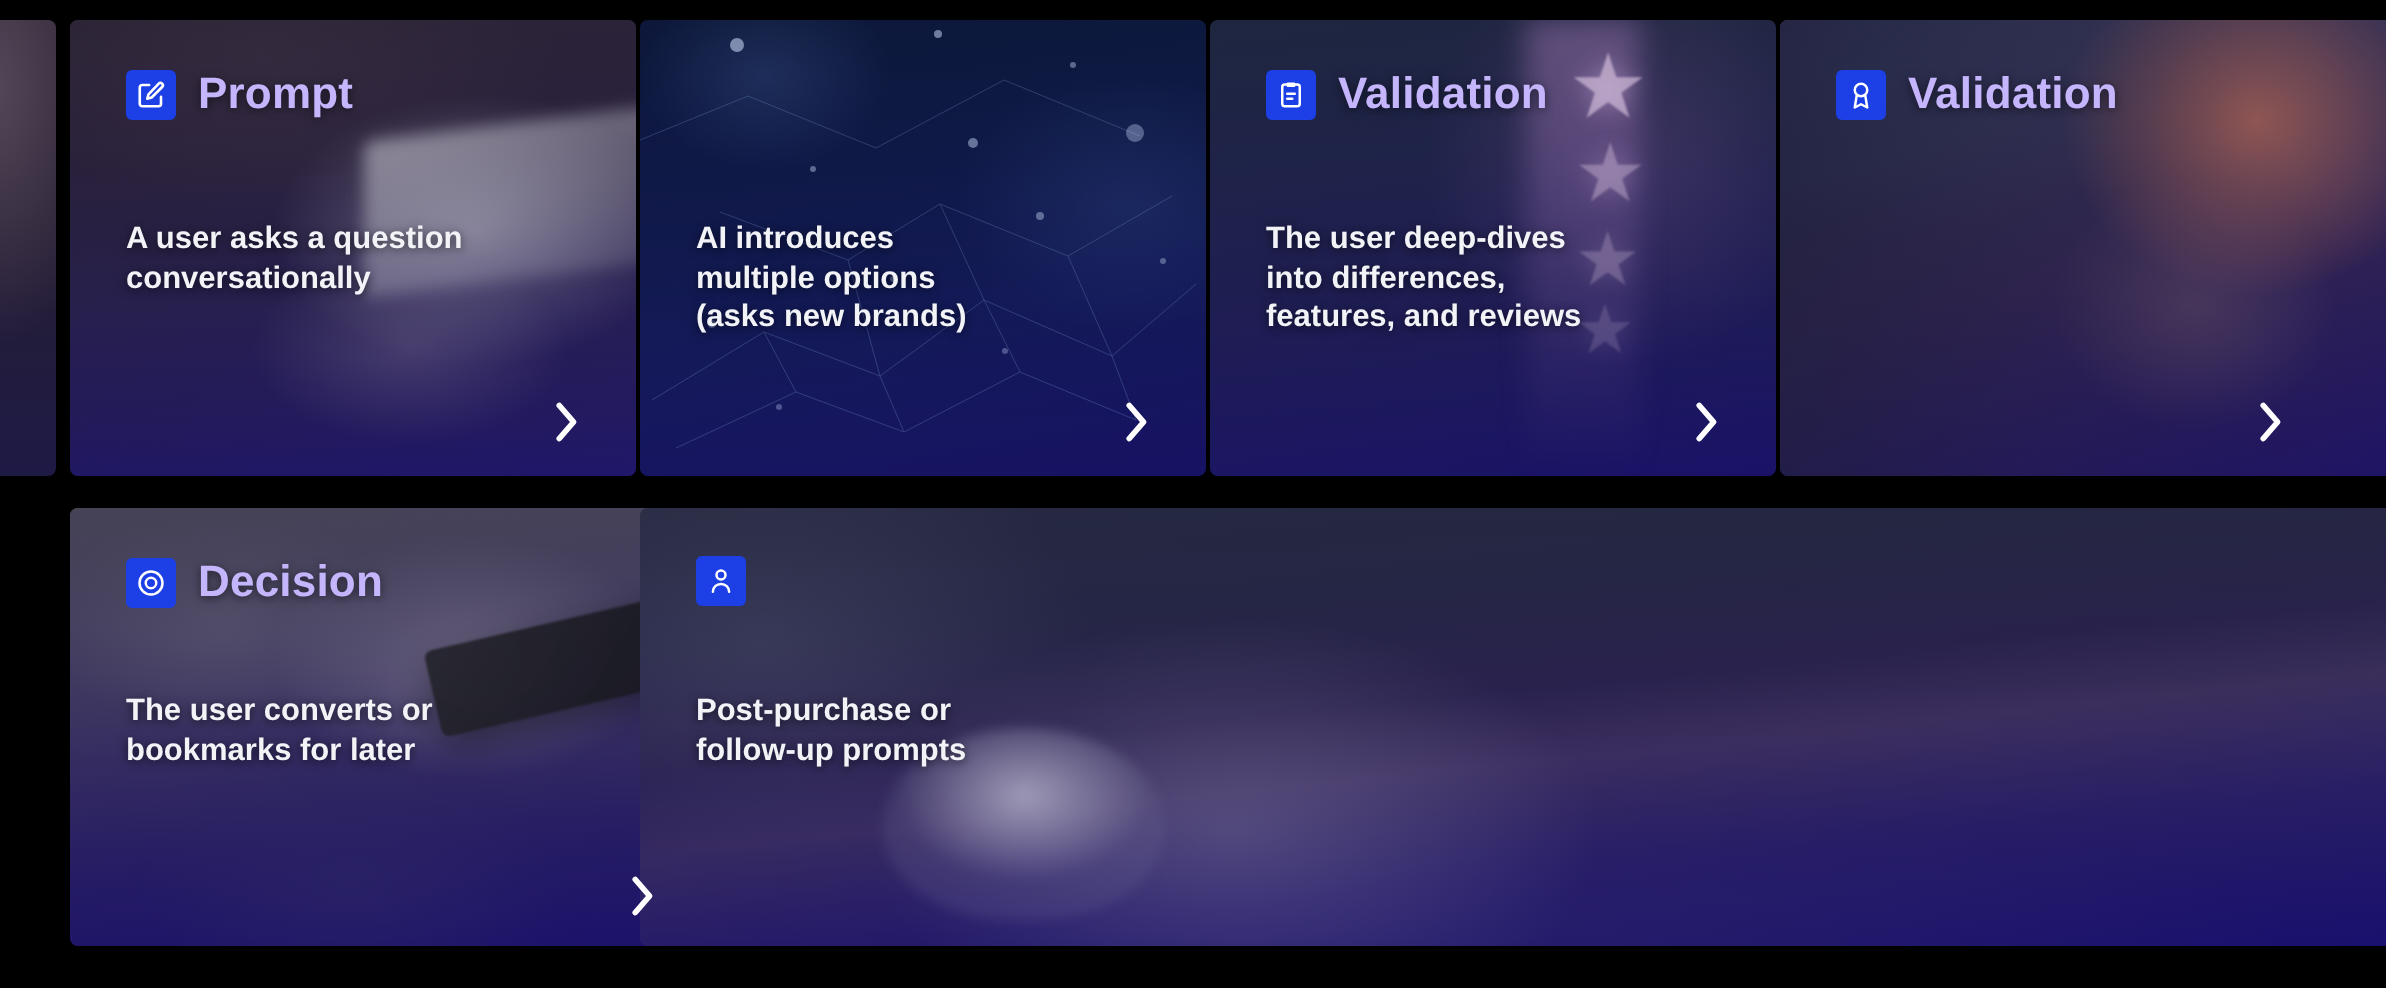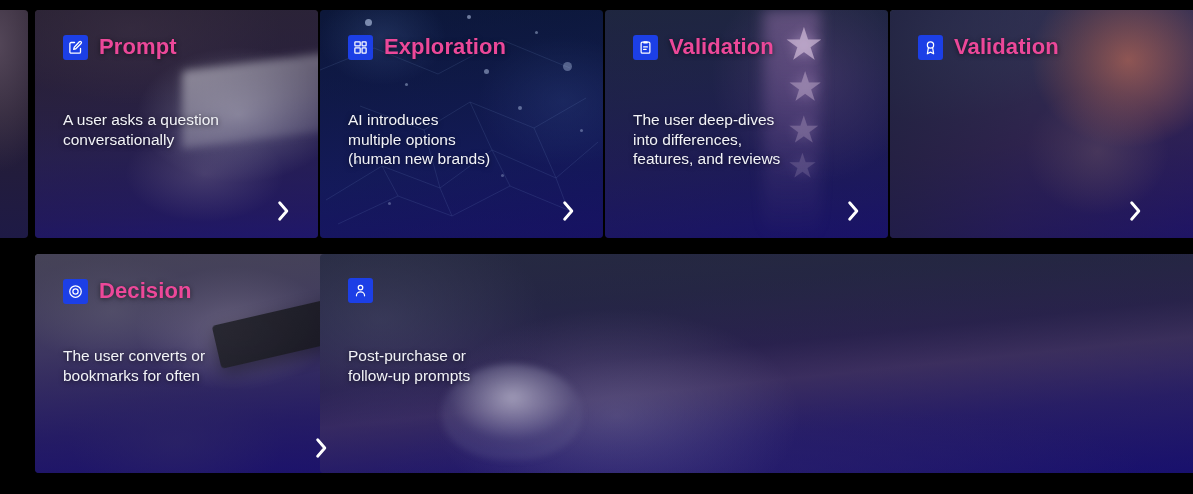--- a/index.html
+++ b/index.html
@@ -19,26 +19,26 @@
 
   .content{ position:relative; z-index:3; height:100%; padding:24px 28px 18px 28px; }
 
   .head{ display:flex; align-items:center; gap:11px; }
   .icon-box{
     width:25px; height:25px; border-radius:3px;
     display:flex; align-items:center; justify-content:center; flex:0 0 auto;
   }
   .icon-box svg{ display:block; }
   .title{
-    color:#ec4899; font-size:22px; font-weight:700; letter-spacing:.1px;
+    color:#c4b5fd; font-size:22px; font-weight:700; letter-spacing:.1px;
     text-shadow:0 1px 5px rgba(0,0,0,.55); white-space:nowrap;
   }
   .desc{
     position:absolute; left:28px; right:26px;
-    color:#f2f3f7; font-size:15.5px; line-height:19.5px; font-weight:400;
+    color:#f2f3f7; font-size:15.5px; line-height:19.5px; font-weight:700;
     text-shadow:0 1px 5px rgba(0,0,0,.6); white-space:pre-line;
   }
   .chev{
     position:absolute; bottom:16px; width:22px; height:22px;
     display:flex; align-items:center; justify-content:center;
   }
 
   
   .row-top{ top:10px; height:228px; }
   
@@ -213,34 +213,23 @@
       <i style="left:70%;top:42%;width:4px;height:4px;opacity:.4"></i>
       <i style="left:92%;top:52%;width:3px;height:3px;opacity:.35"></i>
       <i style="left:44%;top:56%;width:3px;height:3px;opacity:.35"></i>
       <i style="left:12%;top:66%;width:4px;height:4px;opacity:.35"></i>
       <i style="left:64%;top:72%;width:3px;height:3px;opacity:.3"></i>
       <i style="left:24%;top:84%;width:3px;height:3px;opacity:.3"></i>
     </div>
     <div class="tint"></div>
   </div>
   <div class="content">
-    <div class="head">
-      <span class="icon-box" style="background:#1c3fe6">
-        <svg width="15" height="15" viewBox="0 0 24 24" fill="none" stroke="#fff" stroke-width="2" stroke-linejoin="round">
-          <rect x="3" y="12.5" width="8.5" height="8.5" rx="1"></rect>
-          <rect x="14.5" y="12.5" width="6.5" height="8.5" rx="1"></rect>
-          <rect x="3" y="3" width="8.5" height="6.5" rx="1"></rect>
-          <rect x="14.5" y="3" width="6.5" height="6.5" rx="1"></rect>
-        </svg>
-      </span>
-      <span class="title">Exploration</span>
-    </div>
     <div class="desc" style="top:100px">AI introduces
 multiple options
-(human new brands)</div>
+(asks new brands)</div>
     <span class="chev" style="right:24px">
       <svg width="15" height="22" viewBox="0 0 12 20" fill="none" stroke="#fff" stroke-width="2.6" stroke-linecap="round" stroke-linejoin="round">
           <path d="M2.5 2.5L9 10l-6.5 7.5"></path>
         </svg>
     </span>
   </div>
 </div>
 
 <div class="stage row-top" id="stage-2">
   <div class="bg">
@@ -308,21 +297,21 @@
     <div class="head">
       <span class="icon-box" style="background:#1c3fe6">
         <svg width="15" height="15" viewBox="0 0 24 24" fill="none" stroke="#fff" stroke-width="2" stroke-linecap="round" stroke-linejoin="round">
           <circle cx="12" cy="12" r="9.2"></circle>
           <circle cx="12" cy="12" r="4.2"></circle>
         </svg>
       </span>
       <span class="title">Decision</span>
     </div>
     <div class="desc" style="top:92px">The user converts or
-bookmarks for often</div>
+bookmarks for later</div>
     <span class="chev" style="right:24px;bottom:14px">
       <svg width="15" height="22" viewBox="0 0 12 20" fill="none" stroke="#fff" stroke-width="2.6" stroke-linecap="round" stroke-linejoin="round">
           <path d="M2.5 2.5L9 10l-6.5 7.5"></path>
         </svg>
     </span>
   </div>
 </div>
 
 <div class="stage row-bot" id="stage-5">
   <div class="bg">

